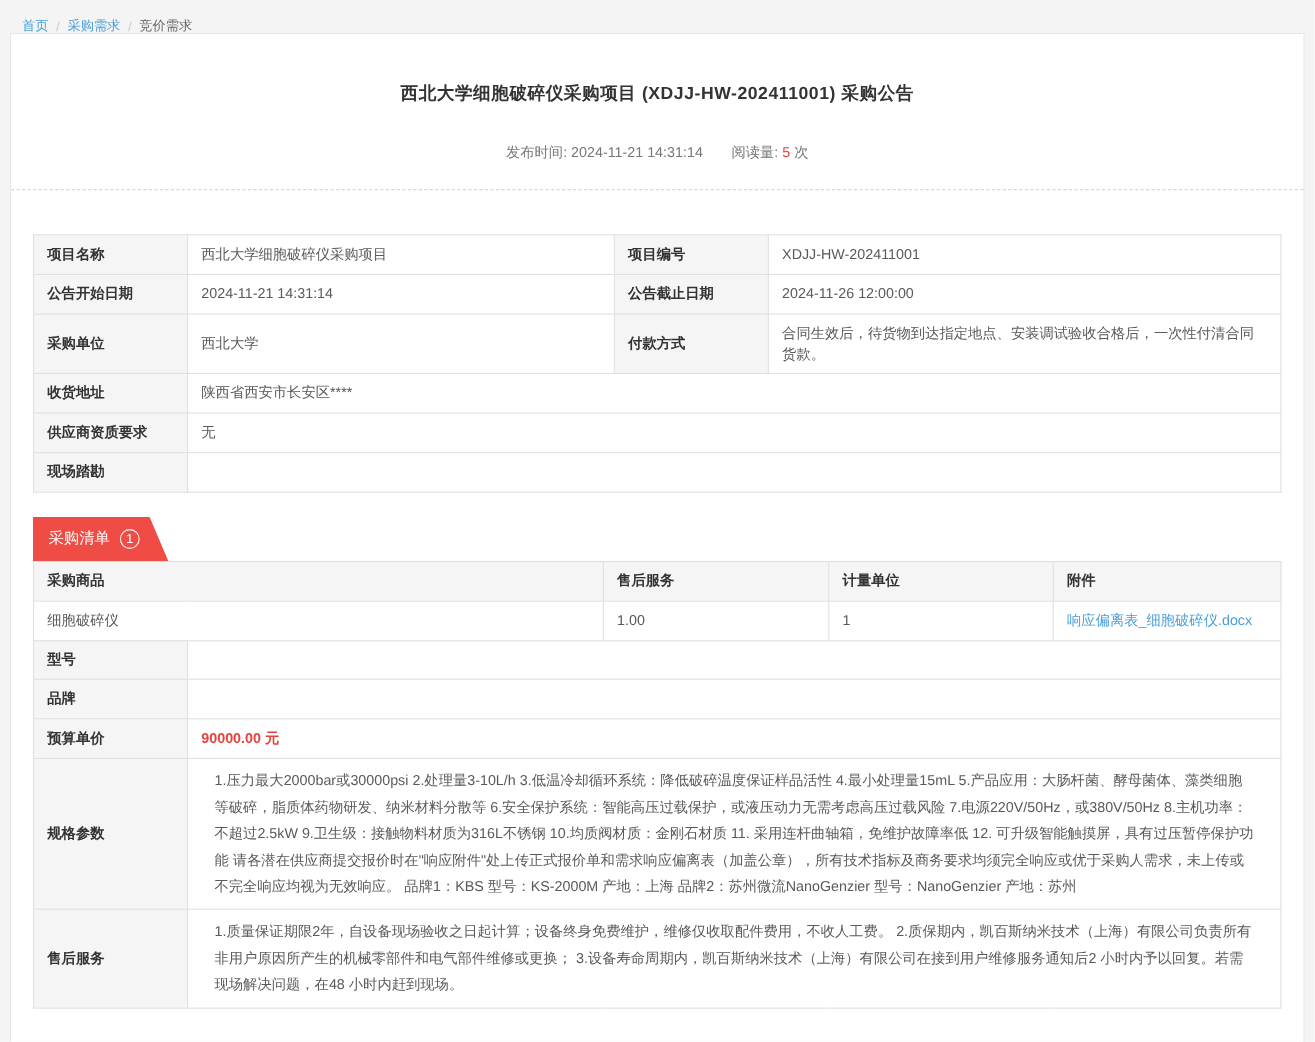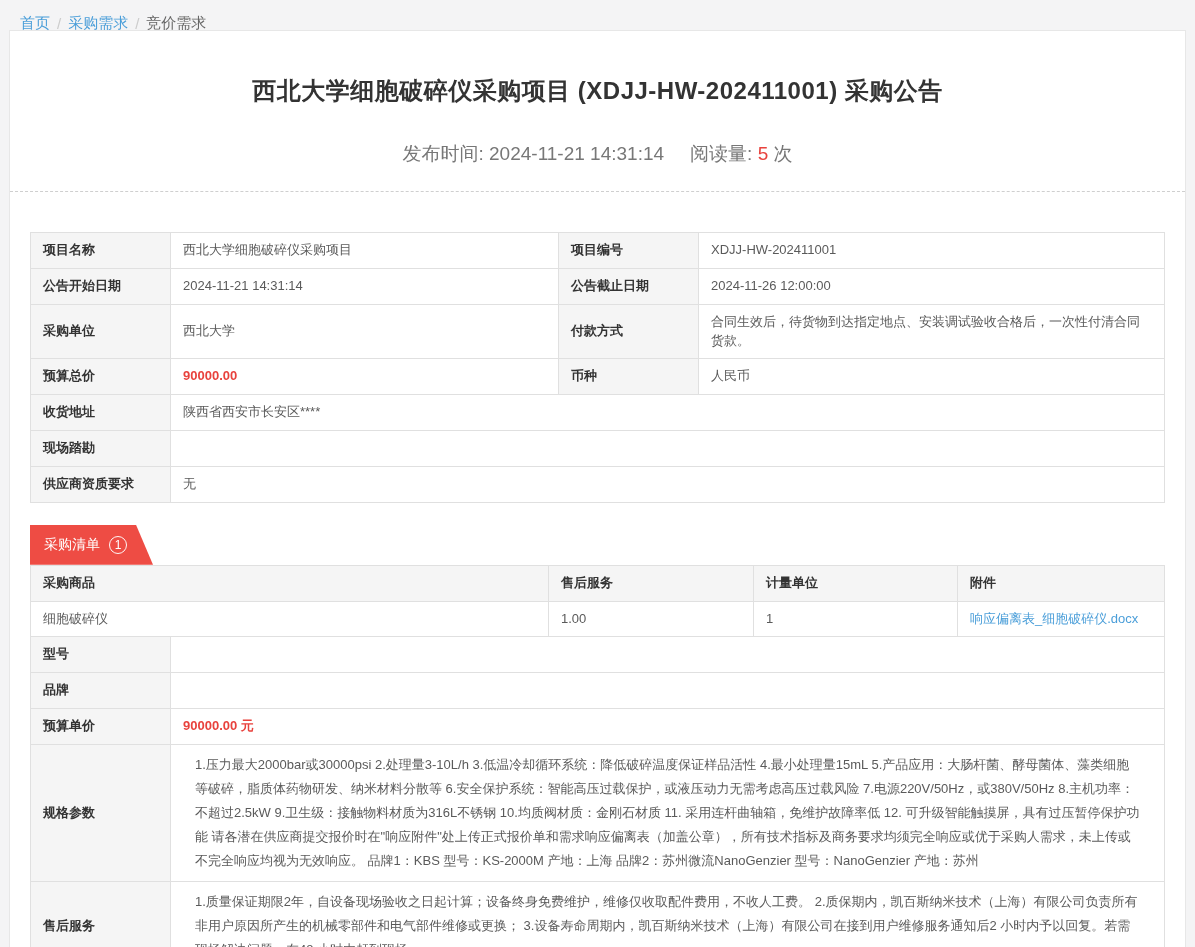--- a/index.html
+++ b/index.html
@@ -3,32 +3,32 @@
 <meta charset="utf-8">
 <style>
   * { box-sizing: border-box; margin: 0; padding: 0; }
   html, body { width: 1195px; height: 947px; overflow: hidden; }
   body {
     background: #f4f4f5;
     font-family: "Liberation Sans", "DejaVu Sans", sans-serif;
     color: #333;
   }
   
-  .breadcrumb { height: 30px; padding: 17px 20px 0; font-size: 15px; color: #c8c8c8; display: flex; align-items: center; }
+  .breadcrumb { height: 30px; padding: 17px 20px 0; font-size: 12px; color: #c8c8c8; display: flex; align-items: center; }
   .breadcrumb .crumb-link { color: #4a9ed9; cursor: pointer; text-decoration: none; }
   .breadcrumb .crumb-current { color: #666; }
   .breadcrumb .sep { margin: 0 7px; color: #ccc; }
   
   .card {
     margin: 0 9px; background: #fff; border: 1px solid #e7e7e7;
     min-height: 1100px;
   }
   .card-head { padding: 44px 30px 24px; border-bottom: 1px dashed #cfcfcf; }
-  .page-title { text-align: center; font-size: 24px; font-weight: bold; color: #333; letter-spacing: 0.5px; }
-  .pub-line { text-align: center; margin-top: 34px; font-size: 19px; color: #777; }
+  .page-title { text-align: center; font-size: 16px; font-weight: bold; color: #333; letter-spacing: 0.5px; }
+  .pub-line { text-align: center; margin-top: 34px; font-size: 13px; color: #777; }
   .pub-line .gap { display: inline-block; width: 26px; }
   .views-count { color: #e8423d; }
   .card-body { padding: 40px 20px 20px; }
   
   table { width: 100%; border-collapse: collapse; table-layout: fixed; font-size: 13px; }
   td, th { border: 1px solid #e0e0e0; padding: 8px 12px; color: #5a5a5a; line-height: 1.45; text-align: left; vertical-align: middle; word-break: break-all; }
   td.lbl, th { background: #f5f5f5; font-weight: bold; color: #333; }
   td.empty { height: 35px; }
   .red { color: #e8423d; font-weight: bold; }
   .longtext { line-height: 1.85; padding: 8px 24px; }
@@ -89,36 +89,30 @@
         <td class="lbl">公告截止日期</td>
         <td>2024-11-26 12:00:00</td>
       </tr>
       <tr>
         <td class="lbl">采购单位</td>
         <td>西北大学</td>
         <td class="lbl">付款方式</td>
         <td>合同生效后，待货物到达指定地点、安装调试验收合格后，一次性付清合同货款。</td>
       </tr>
       <tr>
-        <td class="lbl">预算总价</td>
-        <td class="red">90000.00</td>
-        <td class="lbl">币种</td>
-        <td>人民币</td>
-      </tr>
-      <tr>
         <td class="lbl">收货地址</td>
         <td colspan="3">陕西省西安市长安区****</td>
       </tr>
       <tr>
+        <td class="lbl">供应商资质要求</td>
+        <td colspan="3">无</td>
+      </tr>
+      <tr>
         <td class="lbl">现场踏勘</td>
         <td colspan="3" class="empty"></td>
-      </tr>
-      <tr>
-        <td class="lbl">供应商资质要求</td>
-        <td colspan="3">无</td>
       </tr>
     </tbody>
       </table>
 
     <div class="list-section">
       <div class="ribbon-tab">
         <span>采购清单</span>
         <span class="ribbon-badge">1</span>
       </div>
 

